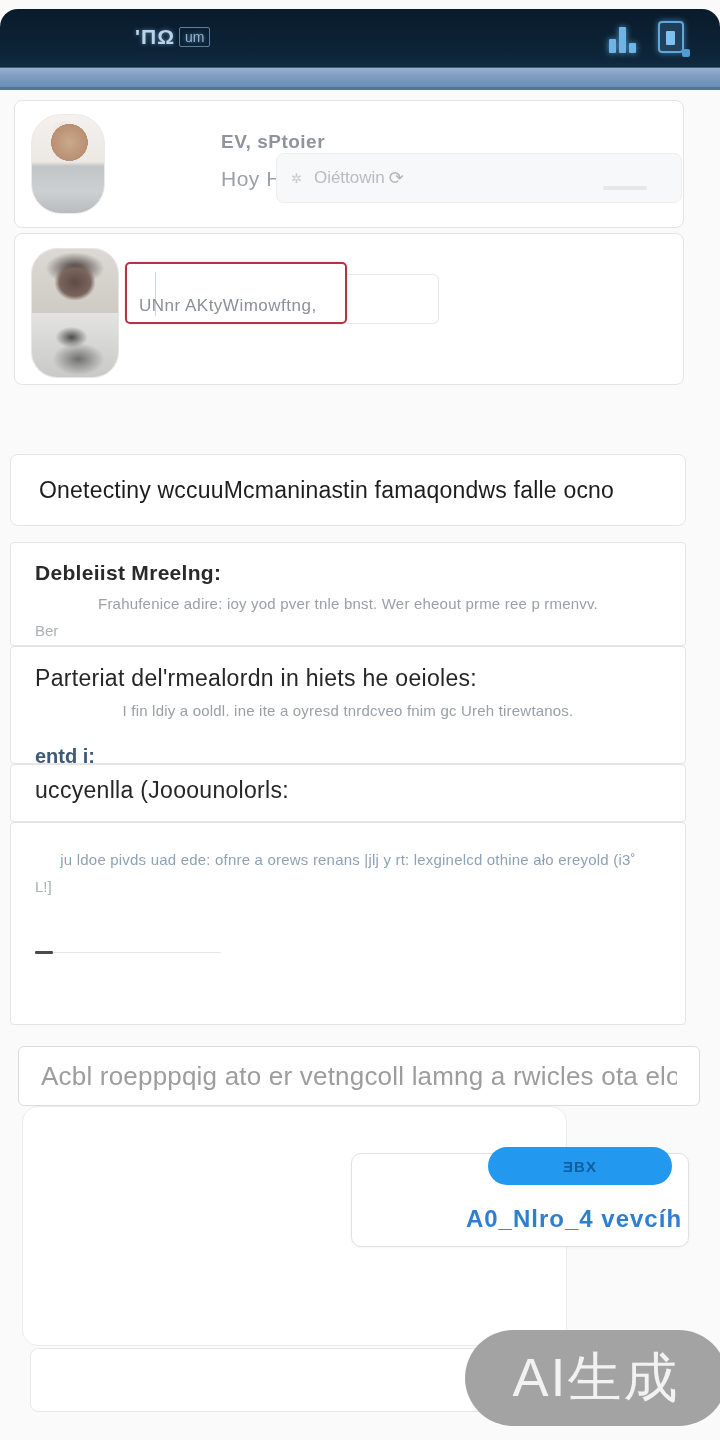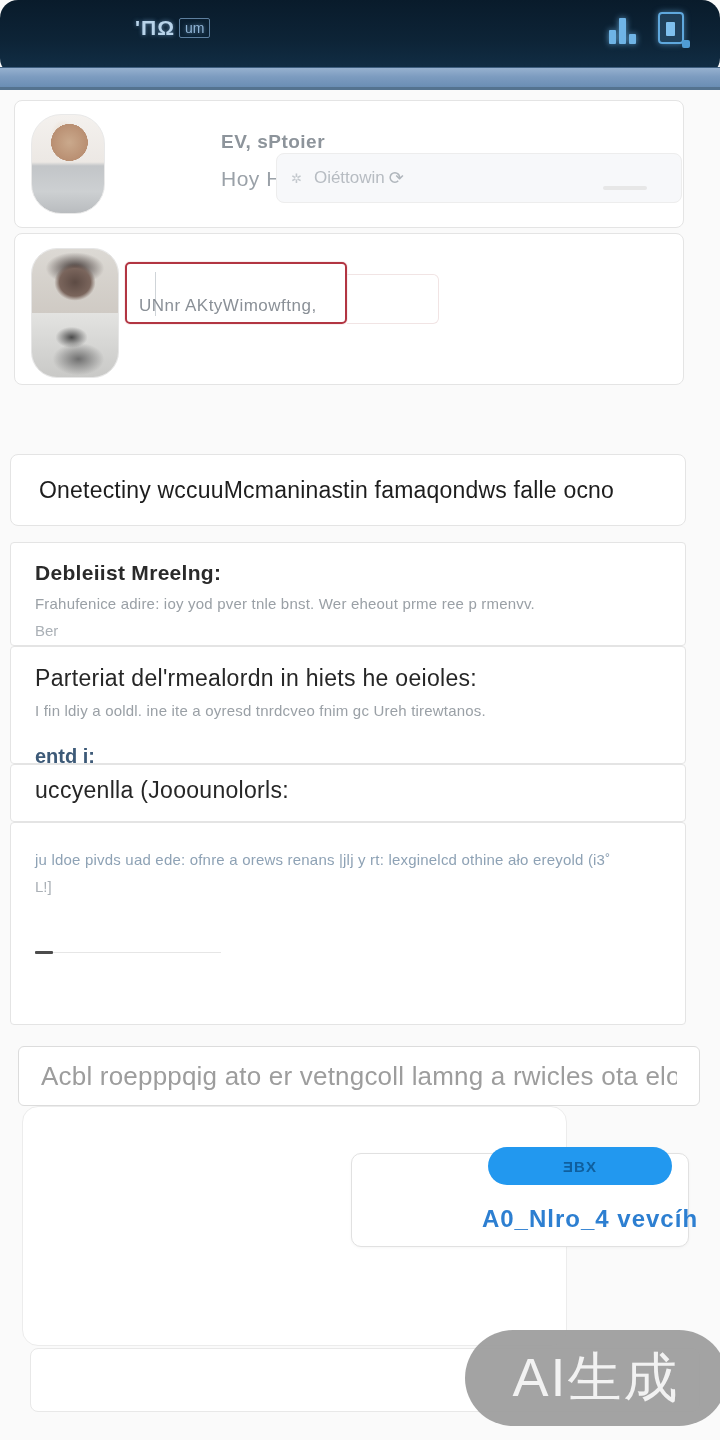--- a/index.html
+++ b/index.html
@@ -6,21 +6,21 @@
   html,body { background:#e9e9e9; }
   body { font-family:"Liberation Sans", sans-serif; }
 
   .screen {
     position:relative; width:720px; height:1440px; margin:0 auto;
     background:#fafafa; overflow:hidden;
   }
 
   
   .statusbar {
-    position:absolute; left:0; top:0; width:720px; height:76px;
+    position:absolute; left:0; top:9px; width:720px; height:76px;
     background:linear-gradient(180deg,#091b2b 0%, #0d2437 55%, #123049 100%);
     border-radius:18px;
   }
   .status-left {
     position:absolute; left:135px; top:16px; display:flex; align-items:center;
     color:#b9d4ea; font-size:21px; font-weight:bold; letter-spacing:1px;
     text-shadow:0 0 4px rgba(140,190,235,.6);
   }
   .status-left .mini-badge {
     margin-left:4px; font-size:14px; font-weight:normal; color:#8fb3d4;
@@ -98,21 +98,21 @@
   .ghost-box { position:absolute; left:332px; top:40px; width:92px; height:50px; border:1px solid #f1e4e4; border-left:none; border-radius:0 6px 6px 0; }
 
   
   .question-bar { display:flex; align-items:center; padding:0 28px; }
   .question-bar span { font-size:23px; color:#1d1d1d; letter-spacing:.2px; }
 
   
   .section { padding:18px 24px 0 24px; border-radius:4px; }
   .sec-title-sm { font-size:21px; font-weight:bold; color:#2a2a2a; letter-spacing:.3px; }
   .sec-title-lg { font-size:23px; color:#262626; letter-spacing:.3px; }
-  .sec-body { margin-top:10px; font-size:15px; color:#9aa0a6; letter-spacing:.2px; }
+  .sec-body { margin-top:10px; font-size:15px; color:#9aa0a6; letter-spacing:.2px;text-align:center; }
   .sec-body.bluish { color:#8ea2b5; }
   .sec-foot { margin-top:10px; font-size:15px; color:#aab0b6; }
   .sec-link { margin-top:26px; font-size:20px; font-weight:bold; color:#3d5a78; }
   .divider-row { position:absolute; left:24px; top:128px; display:flex; align-items:center; }
   .divider-row .dash { width:18px; height:3px; background:#4c4c4c; border-radius:1px; }
   .divider-row .line { width:168px; height:1px; background:#e6e6e6; }
 
   
   .big-input {
     position:absolute; left:18px; top:1046px; width:682px; height:60px;
@@ -132,21 +132,21 @@
     background:#fff; border:1px solid #e1e1e1; border-radius:10px;
     box-shadow:0 1px 3px rgba(0,0,0,.04);
   }
   .blue-btn {
     position:absolute; left:465px; top:40px; width:184px; height:38px;
     background:#2298ef; border:none; border-radius:19px;
     color:#0f5f9e; font-size:15px; font-weight:bold; letter-spacing:1px;
     font-family:"Liberation Sans", sans-serif; cursor:pointer;
   }
   .blue-link {
-    position:absolute; left:452px; top:98px; width:230px; text-align:center;
+    position:absolute; left:436px; top:98px; width:230px; text-align:center;
     font-size:24px; font-weight:bold; color:#2d7fd1; letter-spacing:1px; cursor:pointer;
   }
 
   
   .bottom-card {
     position:absolute; left:30px; top:1348px; width:670px; height:64px;
     background:#fff; border:1px solid #e8e8e8; border-radius:8px;
   }
 
   

